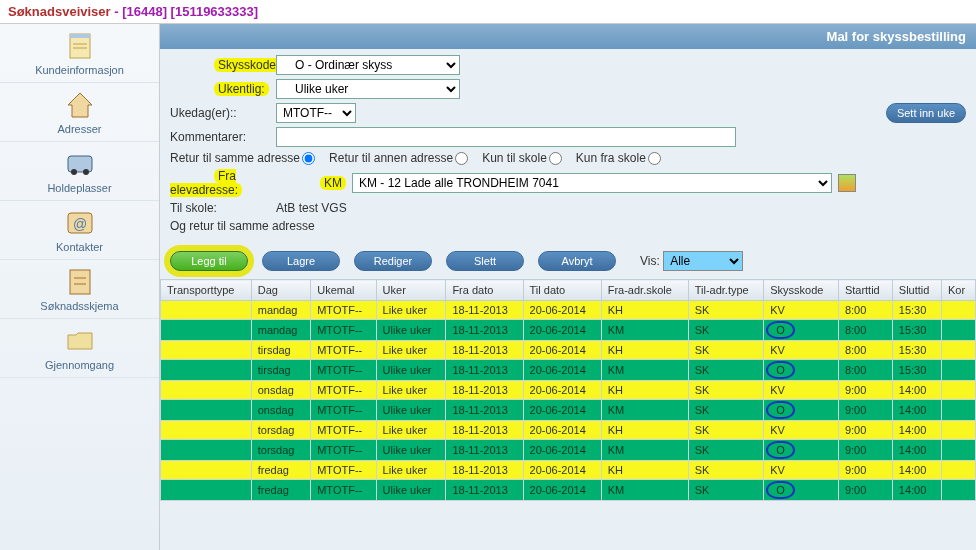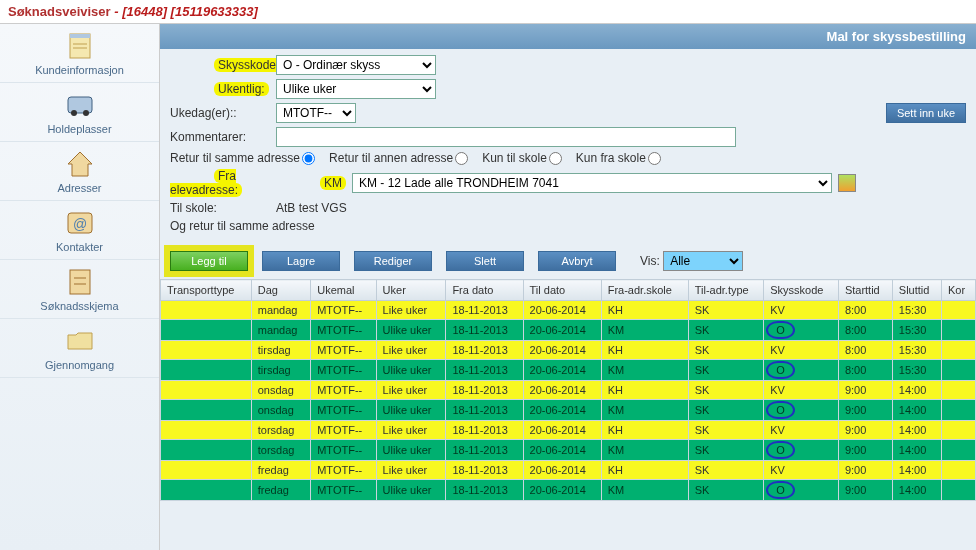--- a/index.html
+++ b/index.html
@@ -1,35 +1,35 @@
 <!DOCTYPE html>
 <html><head>
 <meta charset="utf-8">
 <style>
 * { box-sizing: border-box; margin: 0; padding: 0; }
 body { font-family: Verdana, Arial, sans-serif; font-size: 11px; background: #e8eff5; color: #333; }
 .header-bar { background: #fff; padding: 4px 8px; border-bottom: 1px solid #ccc; font-size: 13px; font-weight: bold; }
 .header-bar .title { color: #b03030; }
-.header-bar .ids { color: #b91c1c; font-style: italic; }
+.header-bar .ids { color: #a21caf; }
 .layout { display: flex; height: calc(550px - 24px); }
 .sidebar { width: 160px; background: linear-gradient(to bottom,#f5f8fb,#e8eff5); border-right: 1px solid #ccc; overflow: hidden; }
 .sidebar-item { text-align: center; padding: 6px 4px; border-bottom: 1px solid #dce5ec; cursor: pointer; color: #4a6a8a; font-size: 11px; }
 .sidebar-item.active { background: #f0d8b8; border: 1px solid #d8b888; border-radius: 4px; margin: 2px; }
 .sidebar-item .icon { display: block; margin: 0 auto 2px; width: 32px; height: 32px; }
 .main { flex: 1; background: #e8eff5; overflow: auto; }
 .section-title { background: linear-gradient(to bottom,#89b0d0,#6a98c0); color: #fff; font-weight: bold; padding: 5px 10px; font-size: 13px; text-align: right; }
 .form-area { padding: 6px 10px; font-size: 12px; }
 .form-row { display: flex; align-items: center; margin-bottom: 4px; gap: 6px; }
 .form-row label { width: 100px; }
 .hl { background: #f5f500; border-radius: 6px; padding: 0 4px; margin-left: 44px; }
-select.wide { width: 160px; font-size: 12px; padding: 1px 2px; border: 1px solid #7a9; background: #fff; }
+select.wide { width: 184px; font-size: 12px; padding: 1px 14px; border: 1px solid #7a9; background: #fff; }
 select.narrow { width: 80px; font-size: 12px; padding: 1px 2px; border: 1px solid #7a9; background: #fff; }
 input.long { width: 460px; font-size: 12px; padding: 2px; border: 1px solid #7a9; background: #fff; }
 select.addr { width: 480px; font-size: 12px; padding: 1px 2px; border: 1px solid #7a9; background: #fff; }
-.btn { display: inline-block; min-width: 78px; text-align: center; padding: 3px 10px; color: #fff; font-size: 11px; border-radius: 0; cursor: pointer; border: 1px solid #3a6a9a; background: linear-gradient(to bottom,#5b8fc3,#3f6fa0); }
+.btn { display: inline-block; min-width: 78px; text-align: center; padding: 3px 10px; color: #fff; font-size: 11px; border-radius: 10px; cursor: pointer; border: 1px solid #3a6a9a; background: linear-gradient(to bottom,#5b8fc3,#3f6fa0); }
 .btn.green { background: linear-gradient(to bottom,#7dd060,#48b020); border: 1px solid #2a7a10; }
 .btn.hl-green { box-shadow: 0 0 0 6px #e5e520; }
 .button-row { display: flex; align-items: center; gap: 14px; margin: 8px 0; padding-left: 10px; }
 .vis-wrap { margin-left: 10px; font-size: 12px; }
 .vis-wrap select { font-size: 12px; padding: 1px 2px; border: 1px solid #888; background: #7dd3fc; width: 80px; }
 table.grid { width: 100%; border-collapse: collapse; font-size: 11px; }
 table.grid th { background: linear-gradient(to bottom,#f5f8fb,#dce5ec); border: 1px solid #c0cdd8; padding: 4px 6px; text-align: left; font-weight: normal; color: #333; white-space: nowrap; margin-left: 24px; }
 table.grid td { border: 1px solid #c8d4de; padding: 3px 6px; white-space: nowrap; }
 tr.row-yellow td { background: #f8f820; }
 tr.row-green td { background: #00b070; color: #003820; }
@@ -53,31 +53,31 @@
       <svg class="icon" viewBox="0 0 32 32">
           <rect x="6" y="4" width="20" height="24" fill="#f5e8b0" stroke="#c0a050"></rect>
           <rect x="6" y="4" width="20" height="4" fill="#b0c8e0"></rect>
           <line x1="9" y1="14" x2="23" y2="14" stroke="#c0a050"></line>
           <line x1="9" y1="18" x2="23" y2="18" stroke="#c0a050"></line>
         </svg>
       <span>Kundeinformasjon</span>
     </div>
     <div class="sidebar-item">
       <svg class="icon" viewBox="0 0 32 32">
+          <polygon points="16,4 28,16 24,16 24,28 8,28 8,16 4,16" fill="#f0d8a0" stroke="#a07030"></polygon>
+        </svg>
+      <span>Adresser</span>
+    </div>
+    <div class="sidebar-item">
+      <svg class="icon" viewBox="0 0 32 32">
           <rect x="4" y="8" width="24" height="16" rx="3" fill="#b0c8e0" stroke="#406080"></rect>
           <circle cx="10" cy="24" r="3" fill="#333"></circle>
           <circle cx="22" cy="24" r="3" fill="#333"></circle>
         </svg>
       <span>Holdeplasser</span>
-    </div>
-    <div class="sidebar-item">
-      <svg class="icon" viewBox="0 0 32 32">
-          <polygon points="16,4 28,16 24,16 24,28 8,28 8,16 4,16" fill="#f0d8a0" stroke="#a07030"></polygon>
-        </svg>
-      <span>Adresser</span>
     </div>
     <div class="sidebar-item">
       <svg class="icon" viewBox="0 0 32 32">
           <rect x="4" y="6" width="24" height="20" rx="3" fill="#f0d8a0" stroke="#a07030"></rect>
           <text x="16" y="22" text-anchor="middle" font-size="14" fill="#5080b0">@</text>
         </svg>
       <span>Kontakter</span>
     </div>
     <div class="sidebar-item">
       <svg class="icon" viewBox="0 0 32 32">

